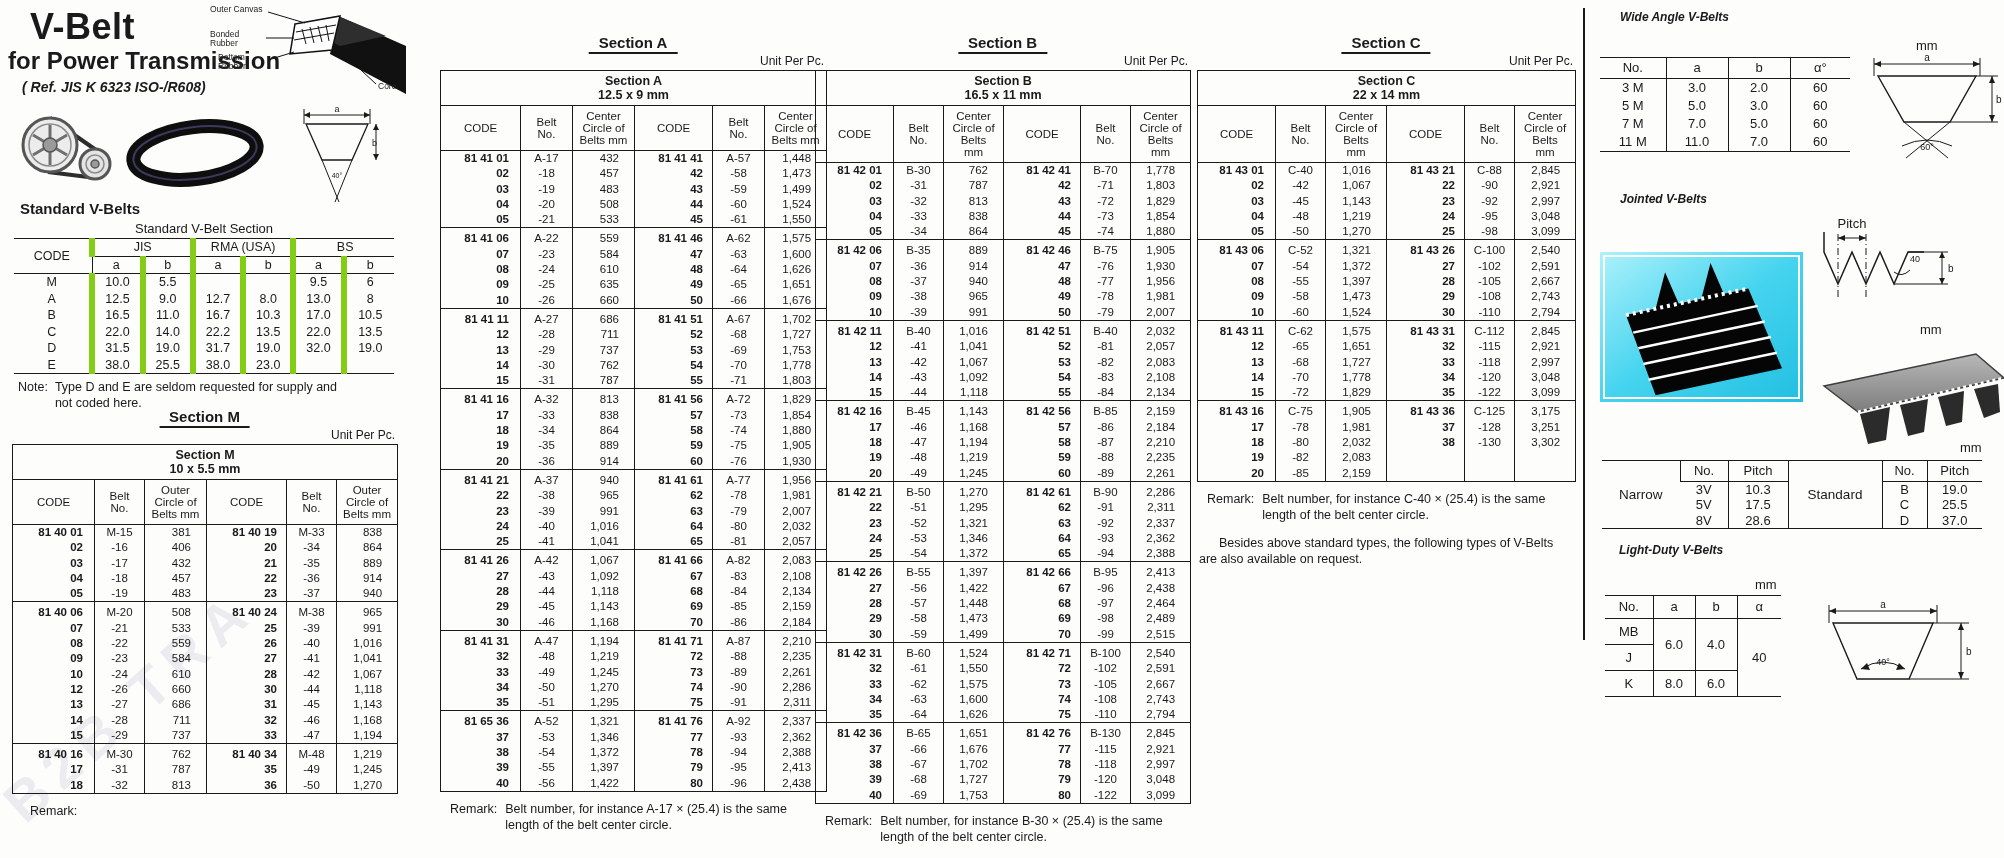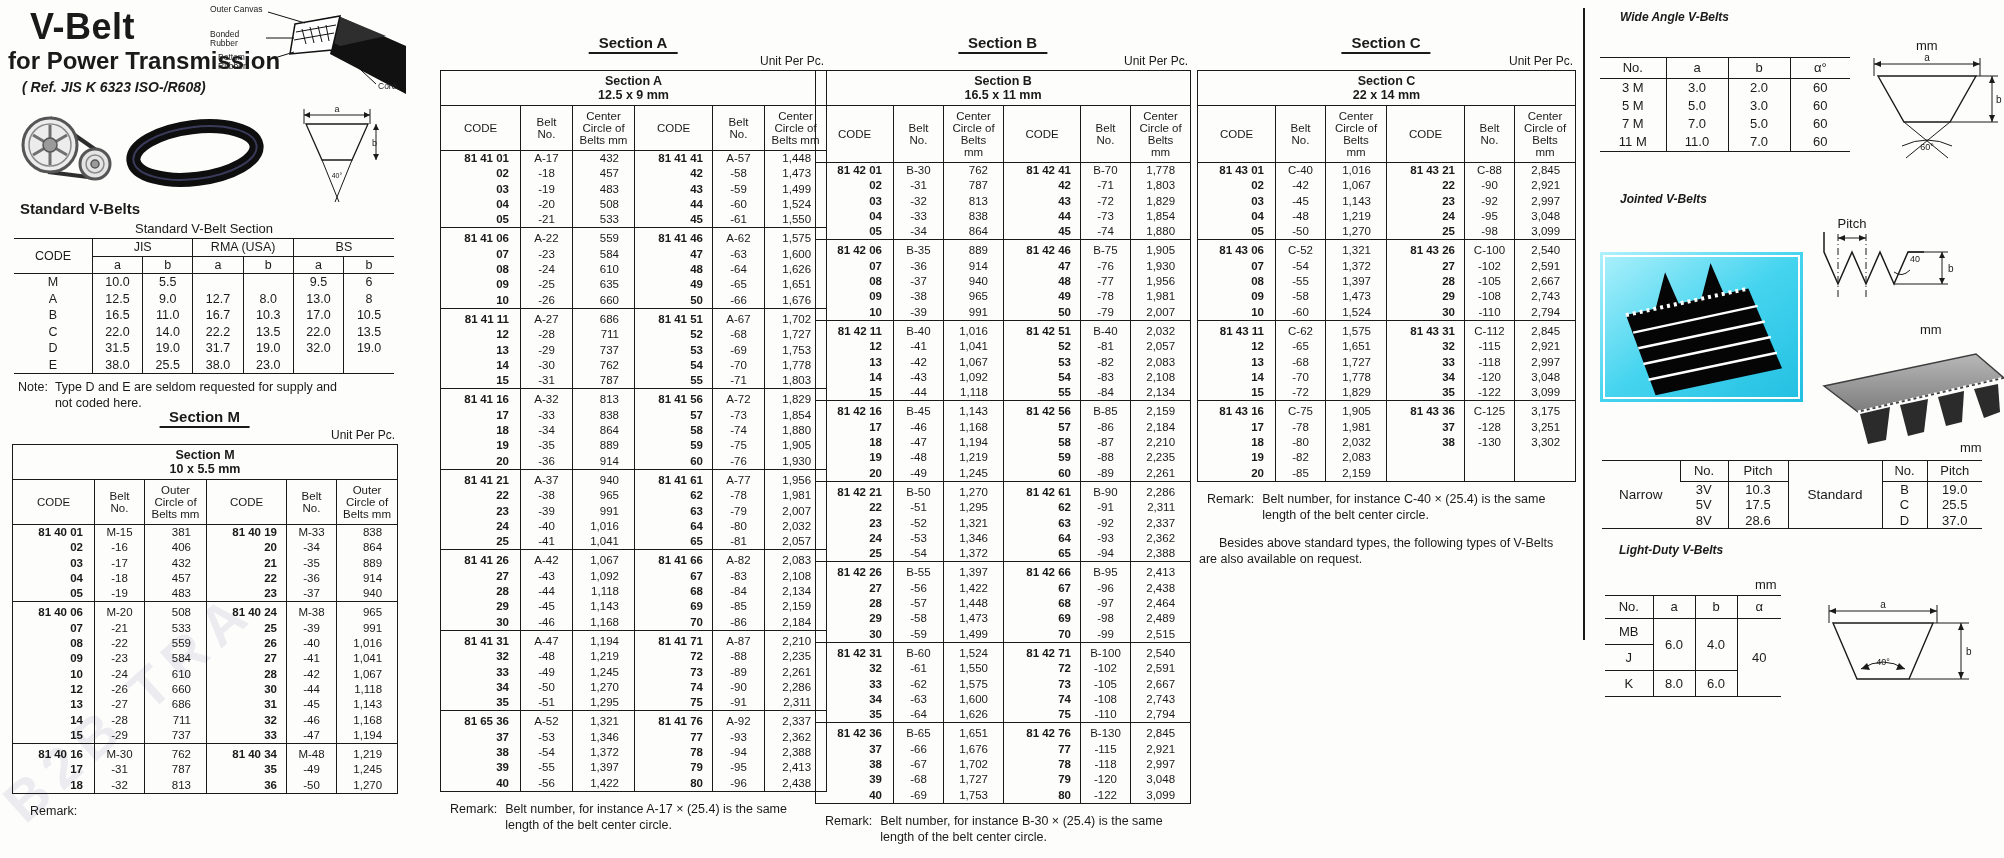--- a/index.html
+++ b/index.html
@@ -30,21 +30,21 @@
   .sec-table td.c0{padding-right:11px;}
   .sec-table td.c3{padding-right:9px;}
   .sec-table td.c1,.sec-table td.c4{text-align:center;}
   .sec-table td.c2,.sec-table td.c5{text-align:right;padding-right:15px;}
   .remark{display:flex;gap:8px;margin-top:9px;font-size:12.5px;line-height:1.28;padding:0 4px 0 10px;}
   .remark-label{flex:0 0 auto;}
   .c-note{margin-top:12px;font-size:12.5px;line-height:1.3;text-indent:20px;padding:0 2px;}
   
   .std-caption{text-align:center;font-size:13px;margin-bottom:2px;}
   .std-table{width:100%;border-collapse:collapse;border-top:1.5px solid #1a1a1a;border-bottom:1.5px solid #1a1a1a;table-layout:fixed;}
-  .std-table th,.std-table td{border-right:1px solid #1a1a1a;border-left:1px solid #84cc16;
+  .std-table th,.std-table td{border-right:1px solid #1a1a1a;border-left:6px solid #84cc16;
        font-size:12.5px;font-weight:normal;text-align:center;padding:1px 0;line-height:14.5px;}
   .std-table th:first-child,.std-table td:first-child{border-left:0;}
   .std-table th:last-child,.std-table td:last-child{border-right:0;}
   .std-table thead tr:first-child th{border-bottom:1px solid #1a1a1a;}
   .std-table thead tr:last-child th{border-bottom:1.5px solid #1a1a1a;}
   .std-table thead th.codehead{border-bottom:1.5px solid #1a1a1a;}
   .std-note{display:flex;gap:7px;font-size:12.5px;line-height:1.25;margin-top:6px;padding-left:4px;}
   
   .rp-title{font-size:12px;font-weight:bold;font-style:italic;}
   .mm{font-size:13px;}

